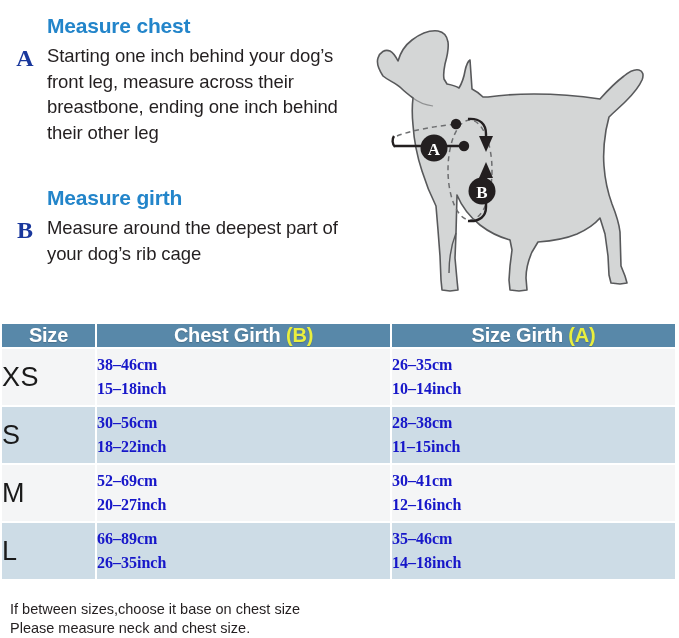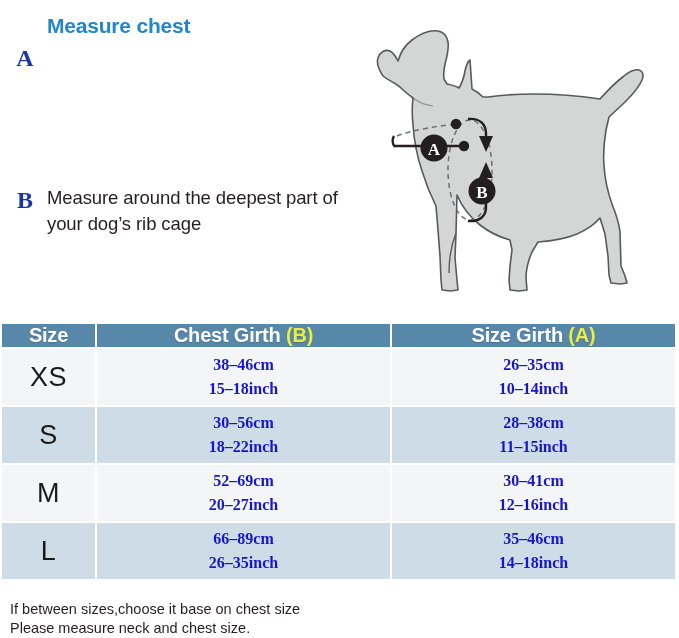--- a/index.html
+++ b/index.html
@@ -97,21 +97,20 @@
     height: 20px;
     padding: 0;
     text-align: center;
     letter-spacing: -0.2px;
     text-shadow: 0 1px 1px rgba(0,0,0,0.18);
   }
   .hl-letter { color: #e9ef3f; }
 
   #size-table td {
     padding: 0;
-    text-align: center;
     height: 56px;
     vertical-align: middle;
   }
   tr.row-odd  td { background: #f4f5f6; }
   tr.row-even td { background: #cddce6; }
 
   .size-cell {
     font-size: 27px;
     font-weight: 400;
     color: #1a1a1a;
@@ -141,24 +140,26 @@
 </style>
 </head>
 <body>
 
 <div id="instructions">
 
   <div class="block" id="block-chest">
     <div class="block-heading">Measure chest</div>
     <div class="block-body">
       <div class="marker-letter">A</div>
+      <p class="block-text">Starting one inch behind your dog’s front leg, measure across their breastbone, ending one inch behind their other leg</p>
     </div>
   </div>
 
   <div class="block" id="block-girth">
+    <div class="block-heading">Measure girth</div>
     <div class="block-body">
       <div class="marker-letter">B</div>
       <p class="block-text">Measure around the deepest part of your dog’s rib cage</p>
     </div>
   </div>
 
 </div>
 
 <div id="dog-figure">
   <svg width="327" height="300" viewBox="0 0 327 300" xmlns="http://www.w3.org/2000/svg">

